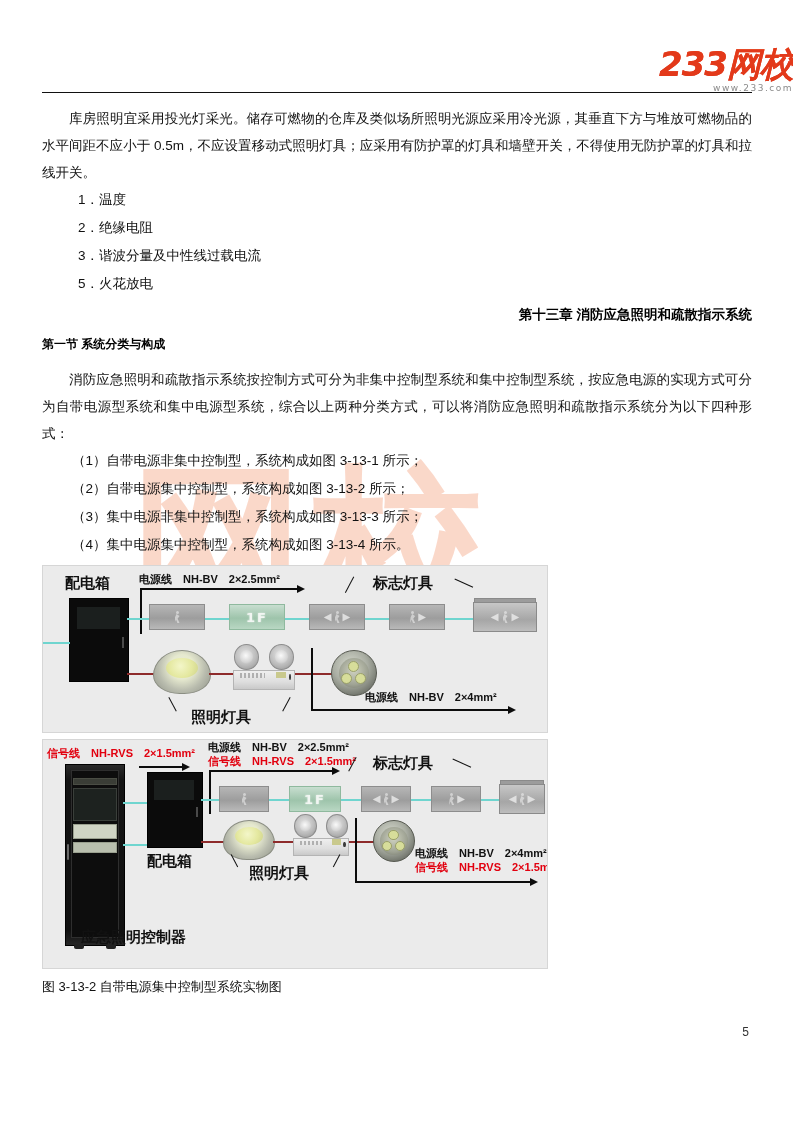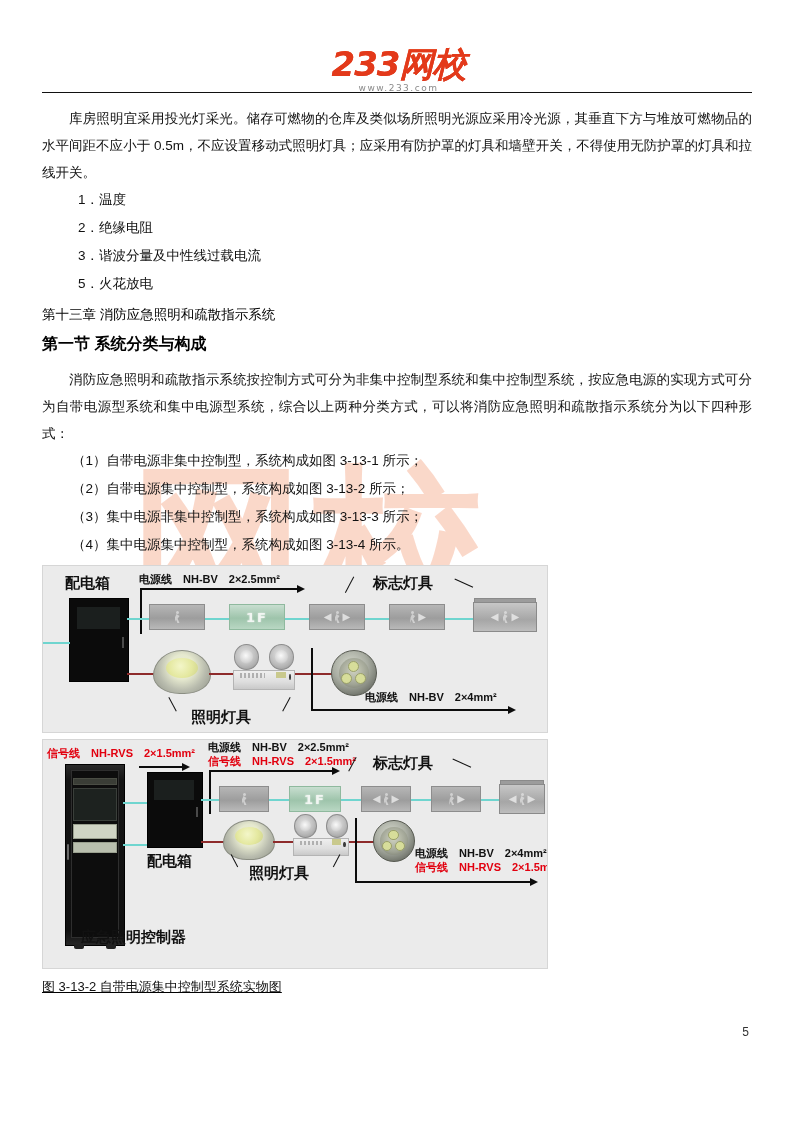--- a/index.html
+++ b/index.html
@@ -51,21 +51,21 @@
     pointer-events: none;
     z-index: 1;
     font-family: "DejaVu Sans", sans-serif;
   }
 
   
   .logo-wrap {
     position: absolute;
     left: 4px; right: 0;
     top: 46px;
-    text-align: center;
+    text-align: right;
     z-index: 3;
   }
   .logo-main {
     font-size: 34px;
     font-weight: bold;
     letter-spacing: -1px;
     font-style: italic;
     font-family: "DejaVu Sans", sans-serif;
     background: linear-gradient(180deg,#f05a22 0%, #e3391a 45%, #c21d0f 100%);
     -webkit-background-clip: text;
@@ -117,37 +117,37 @@
     color: #111;
   }
   .sub-line {
     font-size: 13.5px;
     line-height: 28px;
     margin: 0;
     padding-left: 30px;
     color: #111;
   }
   .chapter-title {
-    text-align: left;
+    text-align: right;
     font-size: 13.5px;
-    font-weight: normal;
+    font-weight: bold;
     line-height: 30px;
     margin: 2px 0 0 0;
     color: #000;
   }
   .section-title {
-    font-size: 16px;
+    font-size: 12px;
     font-weight: bold;
     line-height: 28px;
     margin: 0;
     color: #000;
   }
 
   
-  .figure-block { position: relative; z-index: 3; text-decoration: underline; }
+  .figure-block { position: relative; z-index: 3; }
   .fig-caption {
     font-size: 13px;
     line-height: 24px;
     margin: 6px 0 0 0;
     color: #111;
   }
 
   .fig1 {
     position: relative;
     width: 504px;

